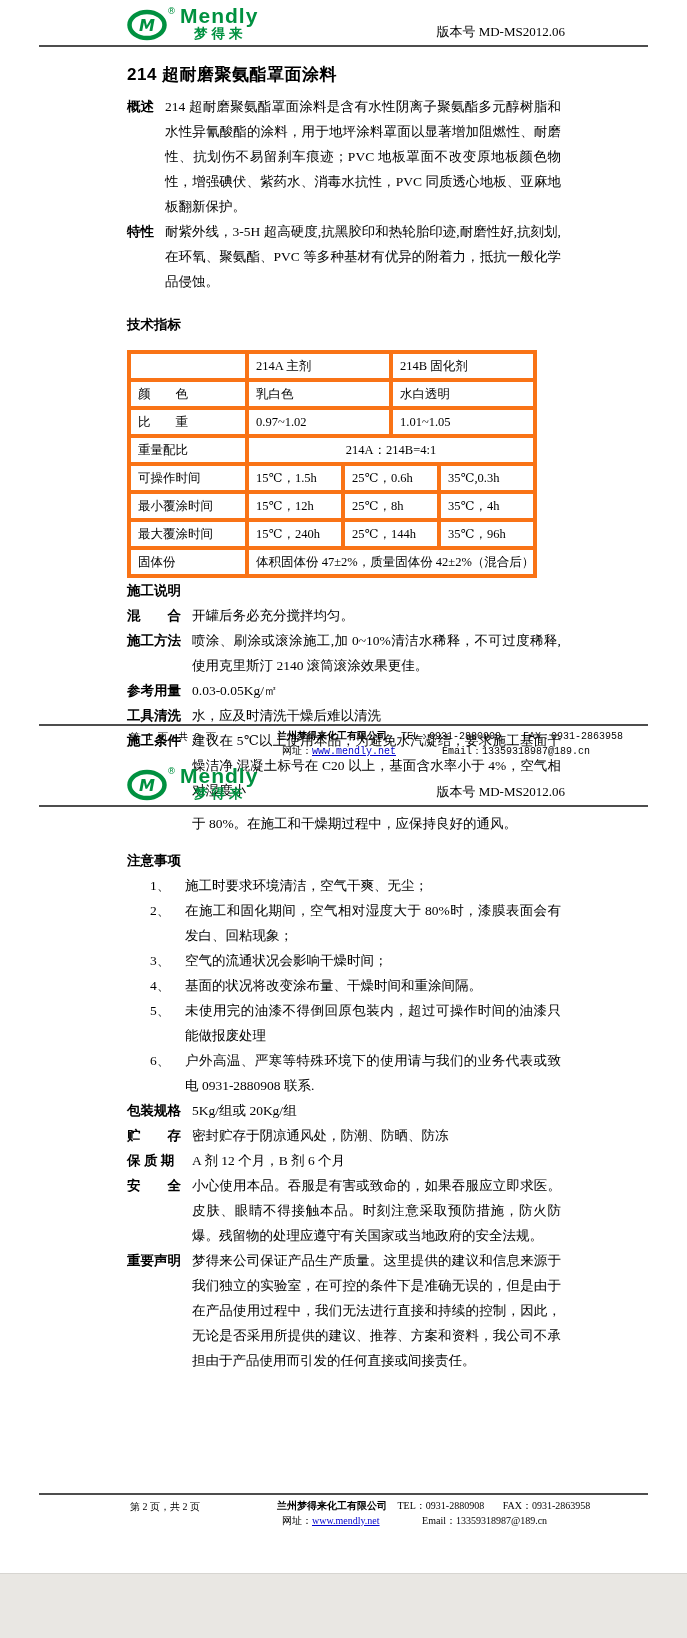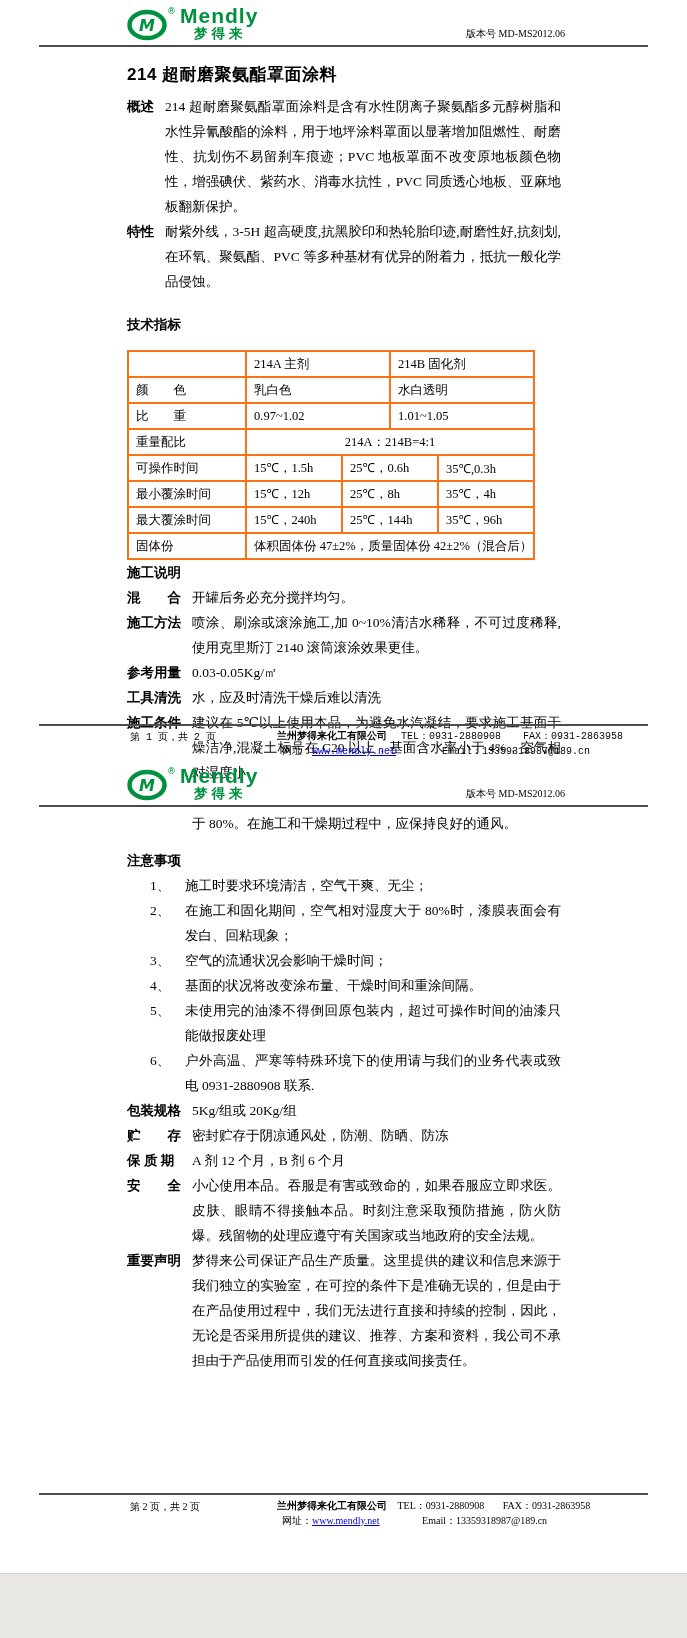--- a/index.html
+++ b/index.html
@@ -16,39 +16,39 @@
   
   .hdr { display:flex; justify-content:space-between; align-items:flex-end;
          padding:4px 122px 2px 126px; height:38px; }
   .logo { display:flex; align-items:flex-start; gap:4px; }
   .logo svg { display:block; }
   .wordmark { display:flex; flex-direction:column; line-height:1; }
   .wm-en { font-family:"Liberation Sans","DejaVu Sans",sans-serif; font-weight:bold;
            font-size:21px; color:var(--brand-green,#009140); letter-spacing:1px; }
   .wm-cn { font-weight:bold; font-size:13.5px; color:var(--brand-green,#009140);
            letter-spacing:4px; margin-top:1px; padding-left:14px; }
-  .version { font-size:10px; white-space:nowrap; padding-bottom:1px;text-align:center; }
+  .version { font-size:13px; white-space:nowrap; padding-bottom:1px;text-align:center; }
   .hrule { border:none; border-top:2px solid #4d4d4d; margin:1px 39px 0 39px; }
 
   
   .content { margin:0 126px 0 127px; }
   .doc-title { font-family:"Liberation Sans","DejaVu Sans",sans-serif;
                font-weight:bold; font-size:17px; margin:16px 0 2px 0; letter-spacing:0.5px; }
   .entry { display:flex; line-height:25px; text-align:justify; }
   .entry .lbl { font-weight:bold; flex-shrink:0; }
   .lbl-s { width:38px; }
   .lbl-m { width:65px; }
   .entry .txt { flex:1; }
   .heading { font-weight:bold; line-height:25px; }
 
   
   table.specs { border-collapse:collapse; margin:13px 0 0 0; table-layout:fixed;
                 width:408px; font-size:12.5px; }
-  table.specs td { border:2px solid #f97316; height:24px; padding:0 7px;
-                   overflow:hidden; white-space:nowrap;font-family:Liberation Serif, serif; }
+  table.specs td { border:4px solid #f97316; height:24px; padding:0 7px;
+                   overflow:hidden; white-space:nowrap; }
   table.specs td.ctr { text-align:center; }
   table.specs td.lblc { font-weight:normal; }
 
   
   .note { display:flex; line-height:25px; }
   .note .n { width:58px; padding-left:23px; box-sizing:border-box; flex-shrink:0; }
   .note .t { flex:1; text-align:justify; }
   .cont-line { margin-left:65px; line-height:25px; }
 
   

